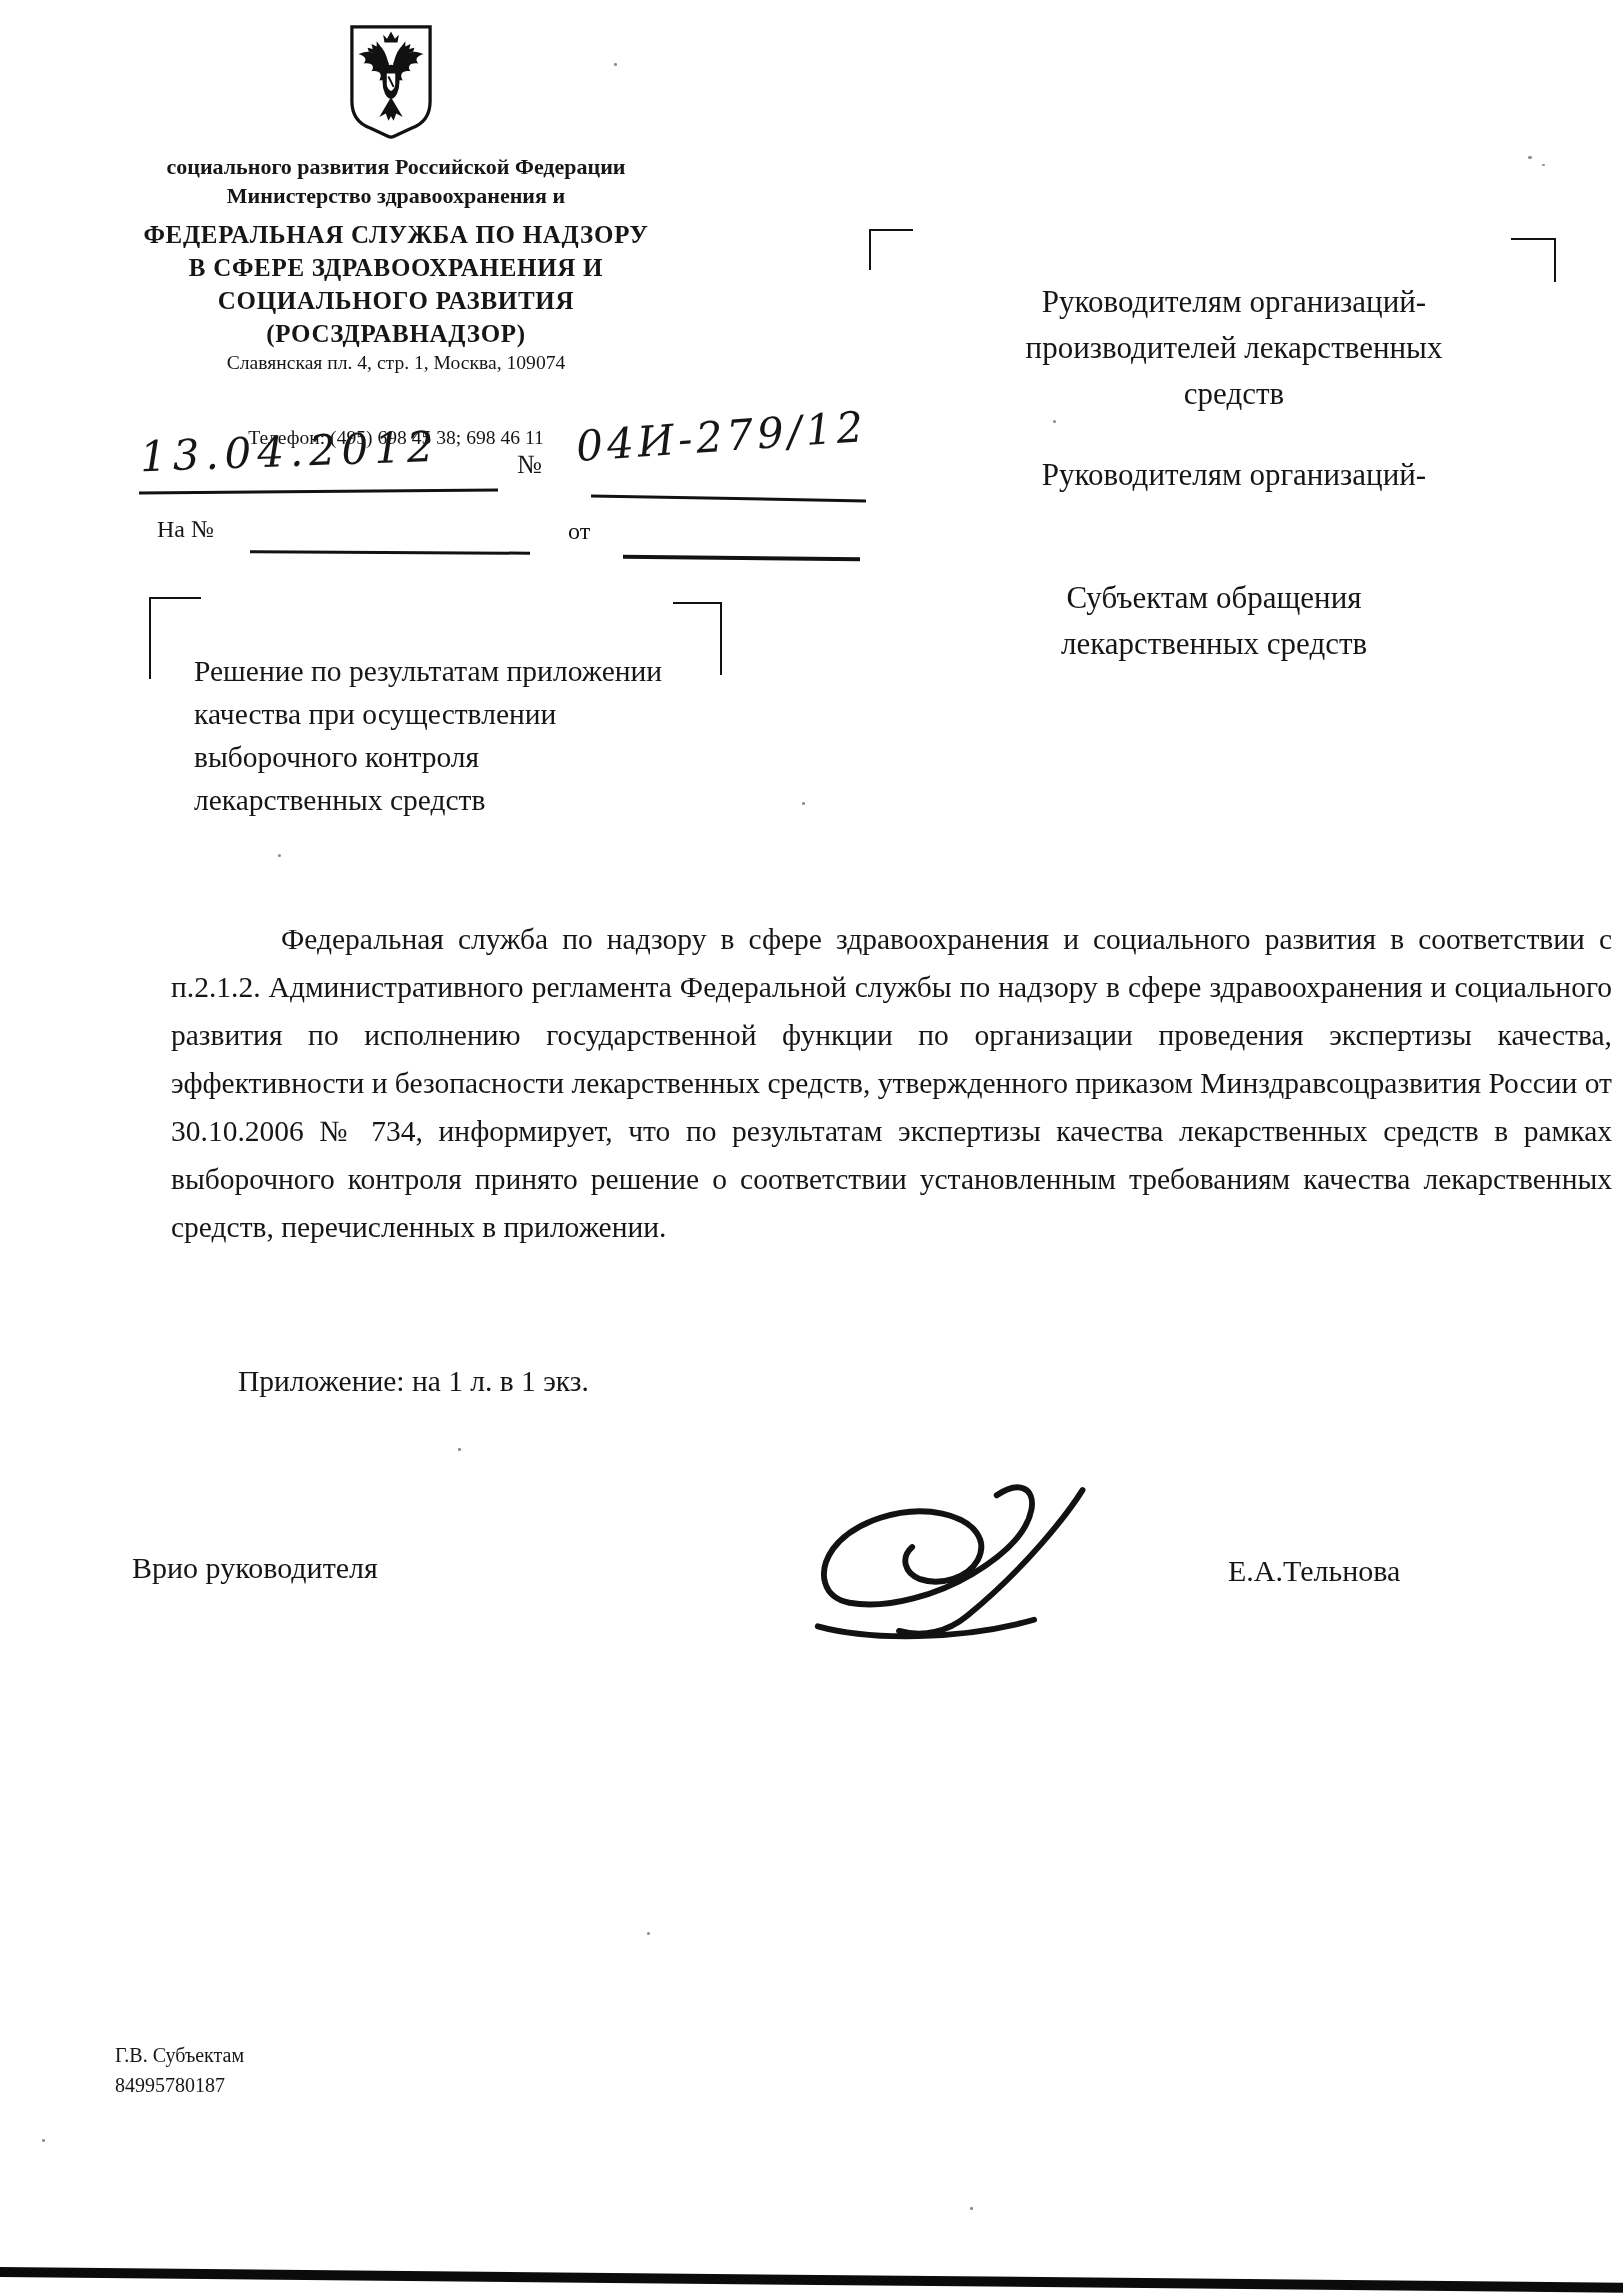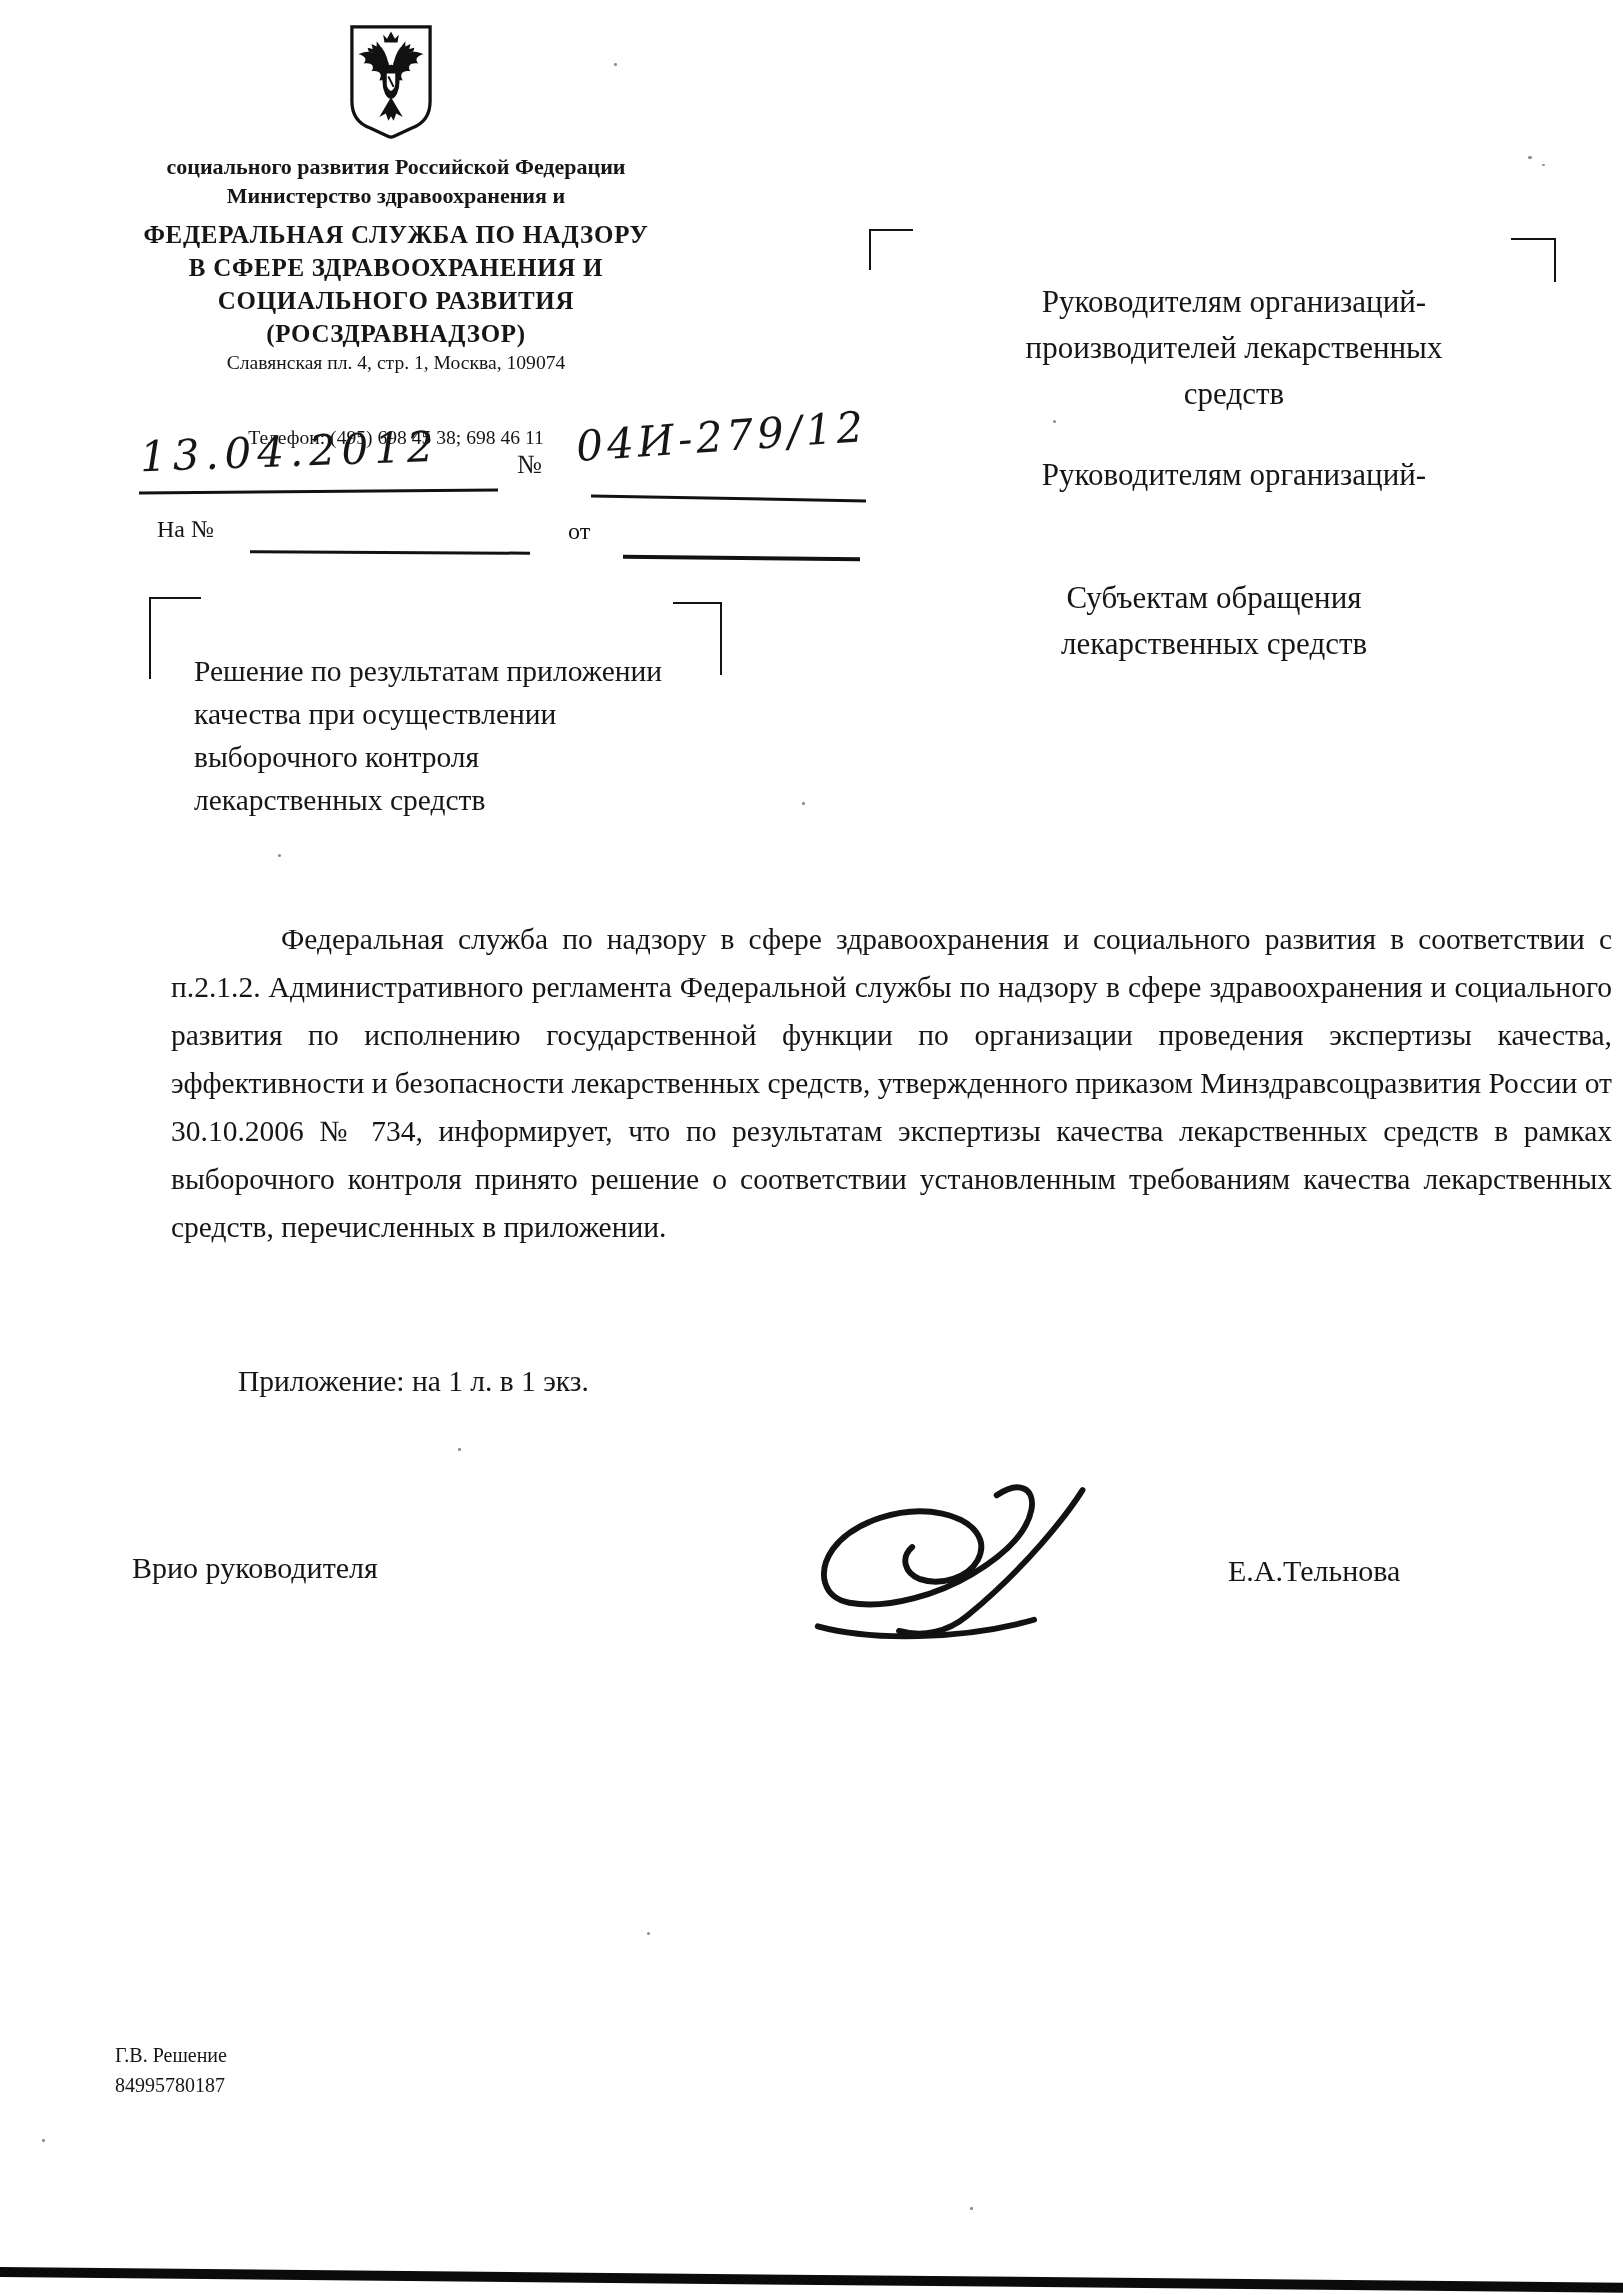--- a/index.html
+++ b/index.html
@@ -154,21 +154,21 @@
   <svg class="signature-svg" viewBox="0 0 580 260" xmlns="http://www.w3.org/2000/svg">
     <g fill="none" stroke="#121212" stroke-width="9" stroke-linecap="round">
       <path d="M375 32 C410 8 434 22 428 54 C421 90 388 122 338 152 C288 182 210 207 150 196 C110 188 100 150 125 114 C156 72 232 47 292 60 C342 71 362 101 346 131 C332 157 290 171 258 160 C234 151 228 127 246 111"></path>
       <path d="M506 24 C482 62 420 142 330 216 C300 241 262 249 226 239"></path>
       <path d="M102 232 C182 254 322 253 432 222"></path>
     </g>
   </svg>
   <div class="signer-name">Е.А.Тельнова</div>
 
   <div class="footer">
-    <div>Г.В. Решение</div>
+    <div>Г.В. Субъектам</div>
     <div>84995780187</div>
   </div>
 
   <div class="bottom-bar"></div>
   <div class="speck" style="left:614px;top:63px;width:3.3px;height:2.6px;"></div>
   <div class="speck" style="left:1528px;top:156px;width:3.9px;height:2.6px;"></div>
   <div class="speck" style="left:1542px;top:164px;width:2.6px;height:2px;"></div>
   <div class="speck" style="left:1053px;top:420px;width:3.3px;height:3.3px;"></div>
   <div class="speck" style="left:278px;top:854px;width:3.3px;height:3.3px;"></div>
   <div class="speck" style="left:802px;top:802px;width:3.3px;height:2.6px;"></div>

